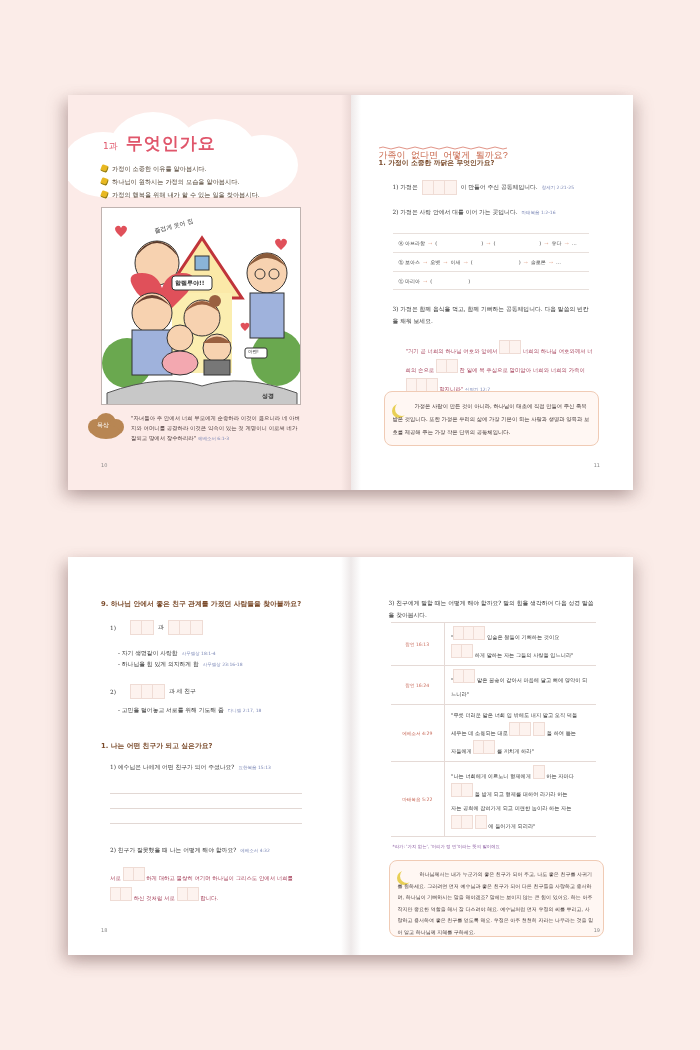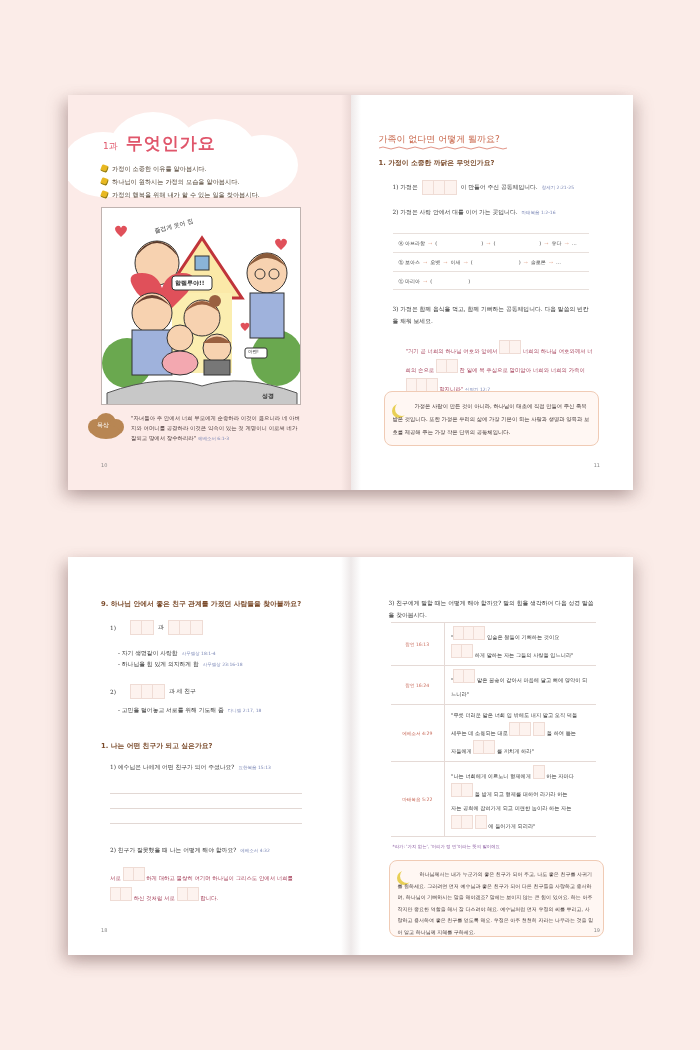--- a/index.html
+++ b/index.html
@@ -39,21 +39,21 @@
   .illus-label { position: absolute; font-size: 6px; color: #333; }
 
   
   .mem-cloud { position: absolute; left: 20px; top: 318px; width: 36px; height: 26px; }
   .mem-cloud span { position: absolute; background: #b88653; border-radius: 50%; }
   .mem-label { position: absolute; left: 9px; top: 8px; font-size: 6px; color: #fff; }
   .mem-text { position: absolute; left: 63px; top: 318px; width: 170px; font-size: 5.4px; line-height: 10px; color: #4a3a3a; }
   .mem-ref { color: #7a86b5; font-size: 4.5px; }
 
   
-  .sec-title { position: absolute; left: 28px; top: 38px; font-size: 9px; color: #c8664a; }
+  .sec-title { position: absolute; left: 28px; top: 54px; font-size: 9px; color: #c8664a; font-family: Liberation Mono, monospace; }
   .wavy { position: absolute; left: 28px; top: 51px; width: 128px; height: 4px; }
   .q-title { position: absolute; font-size: 6.8px; font-weight: bold; color: #7a4a2a; }
   .q-line { position: absolute; font-family: "DejaVu Serif", serif; font-size: 5.8px; color: #333; display: flex; align-items: center; gap: 4px; }
   .ref { font-family: "DejaVu Sans", sans-serif; font-size: 4.5px; color: #7a86b5; }
   .boxes { display: inline-flex; border: 1px solid #efdcd5; background: #fdf3ef; }
   .boxes span { display: inline-block; width: 11px; height: 13px; border-right: 1px solid #efdcd5; }
   .boxes span:last-child { border-right: none; }
   .lineage { position: absolute; left: 42px; top: 138px; width: 196px; }
   .lineage .row { display: flex; align-items: center; height: 19px; border-top: 1px solid #e8e0dc; font-size: 5px; font-family: "DejaVu Serif", serif; color: #444; gap: 3px; }
   .lineage .row:last-child { border-bottom: 1px solid #e8e0dc; }

